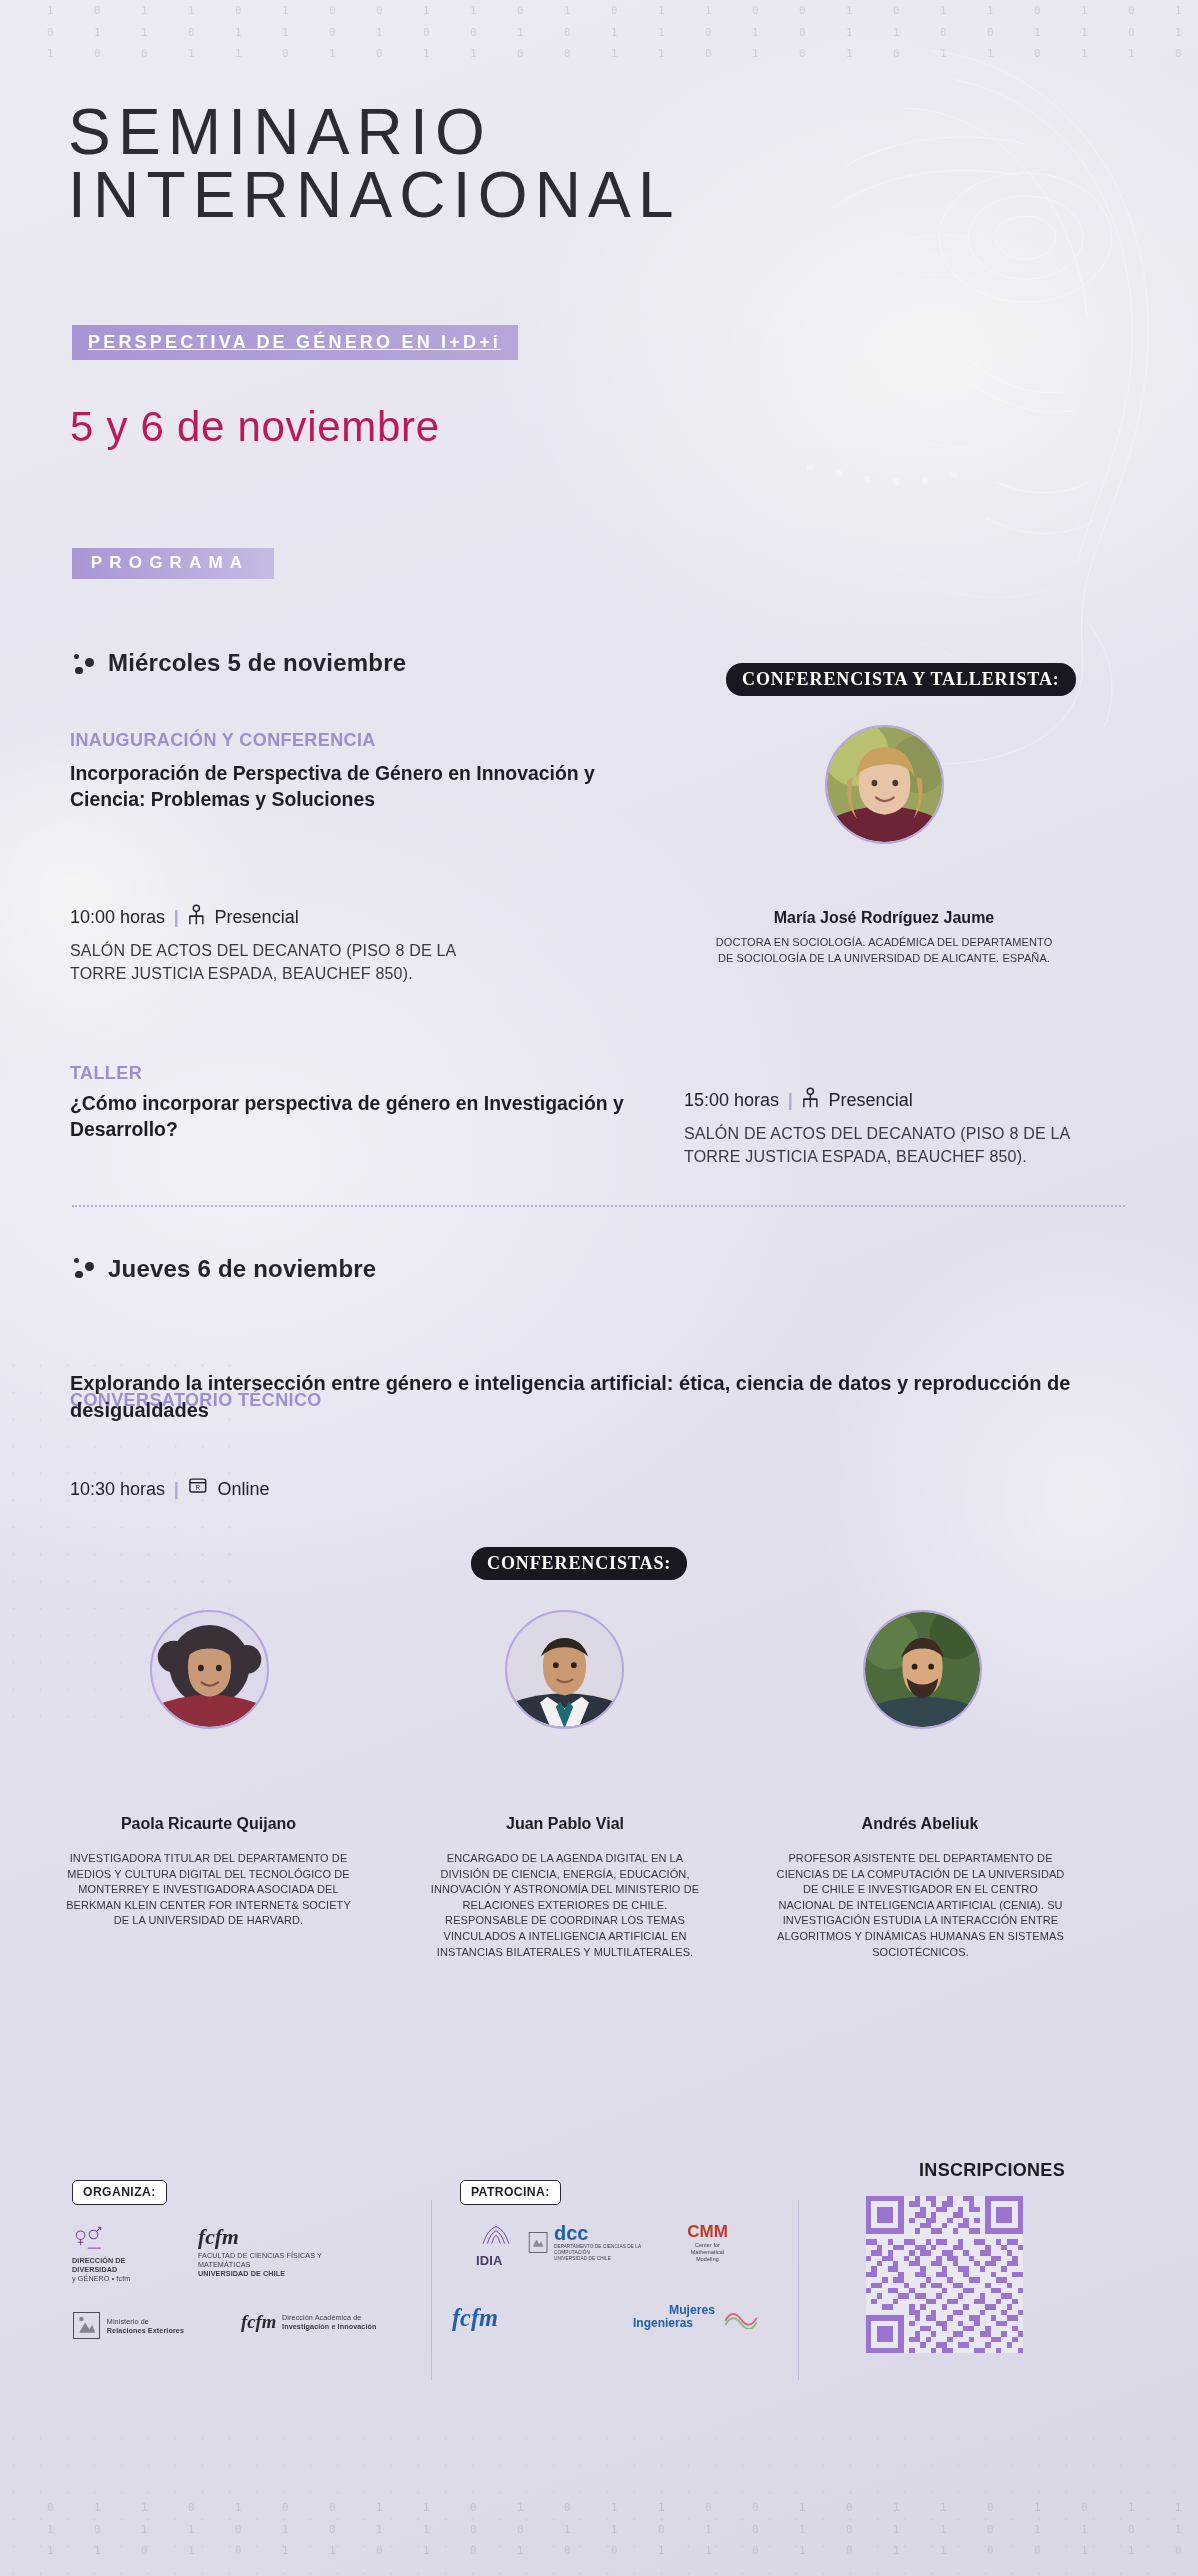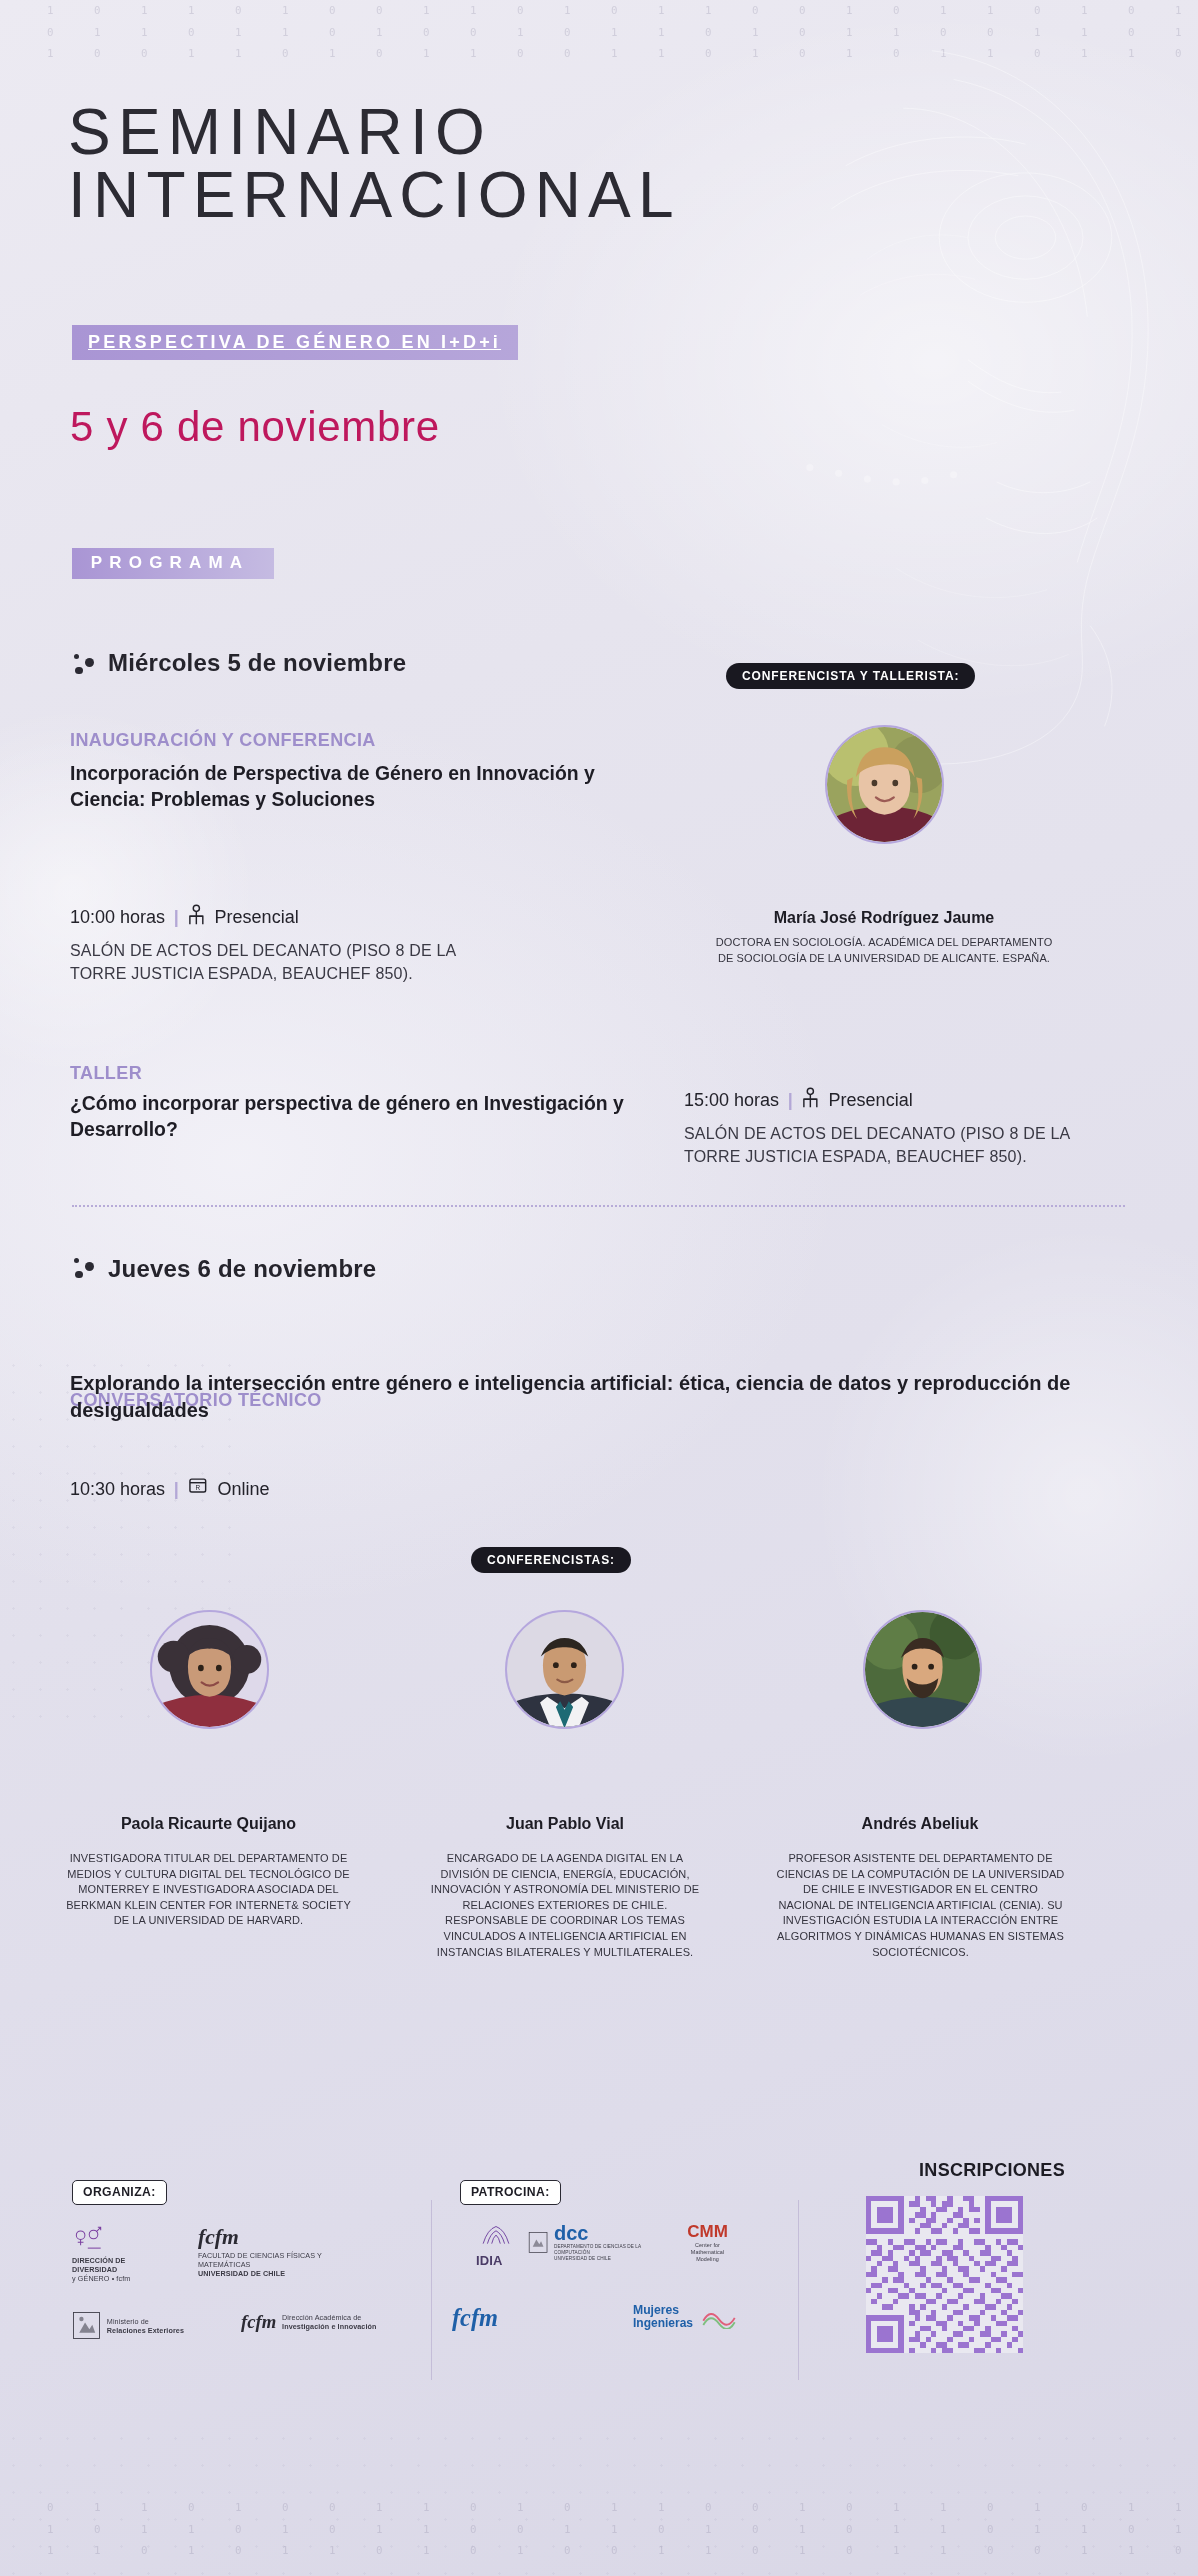--- a/index.html
+++ b/index.html
@@ -101,21 +101,21 @@
   }
 
   .divider{
     position:absolute; left:72px; width:1053px; height:0;
     border-top:2.2px dotted #b7abd8;
   }
 
   .pill{
     position:absolute; background:#191820; color:#fff;
     border-radius:16px; padding:5.8px 16px 6.5px;
-    font-size:12px; font-weight:700; letter-spacing:0.9px;
+    font-size:18px; font-weight:700; letter-spacing:0.9px;font-family:Liberation Serif, serif;
   }
 
   .avatar{
     position:absolute; border-radius:50%;
     border:2.2px solid #b5a7dd;
     background:#cfc7e6;
     overflow:hidden;
   }
   .avatar .ph{width:100%;height:100%;display:block;}
 
@@ -469,21 +469,21 @@
       <span>Modeling</span>
     </div>
   </div>
 
   <div class="logobox" style="left:452px; top:2304px; width:65px;">
     <span class="fcfm" style="font-size:24.4px;color:#1f60a8;">fcfm</span>
   </div>
 
   <div class="logobox" style="left:633px; top:2304px; width:144px; display:flex; gap:5.8px; align-items:center;">
     <div>
-      <div style="font-size:12.2px;font-weight:700;color:#1f60a8;line-height:1.05;">Mujeres</div>
+      <div style="font-size:12.2px;font-weight:700;color:#1f60a8;line-height:1.05;margin-left:36px;">Mujeres</div>
       <div style="font-size:12px;font-weight:700;color:#1f60a8;line-height:1.05;">Ingenieras</div>
     </div>
     <svg width="40" height="24.4" viewBox="0 0 56 34">
         <g fill="none" stroke-width="2.6">
       <path d="M6 22 q10 -18 22 -2 q12 16 22 -2" stroke="#e0607a"></path>
       <path d="M6 28 q10 -18 22 -2 q12 16 22 -2" stroke="#7fbf7f"></path>
         </g>
       </svg>
   </div>
 

